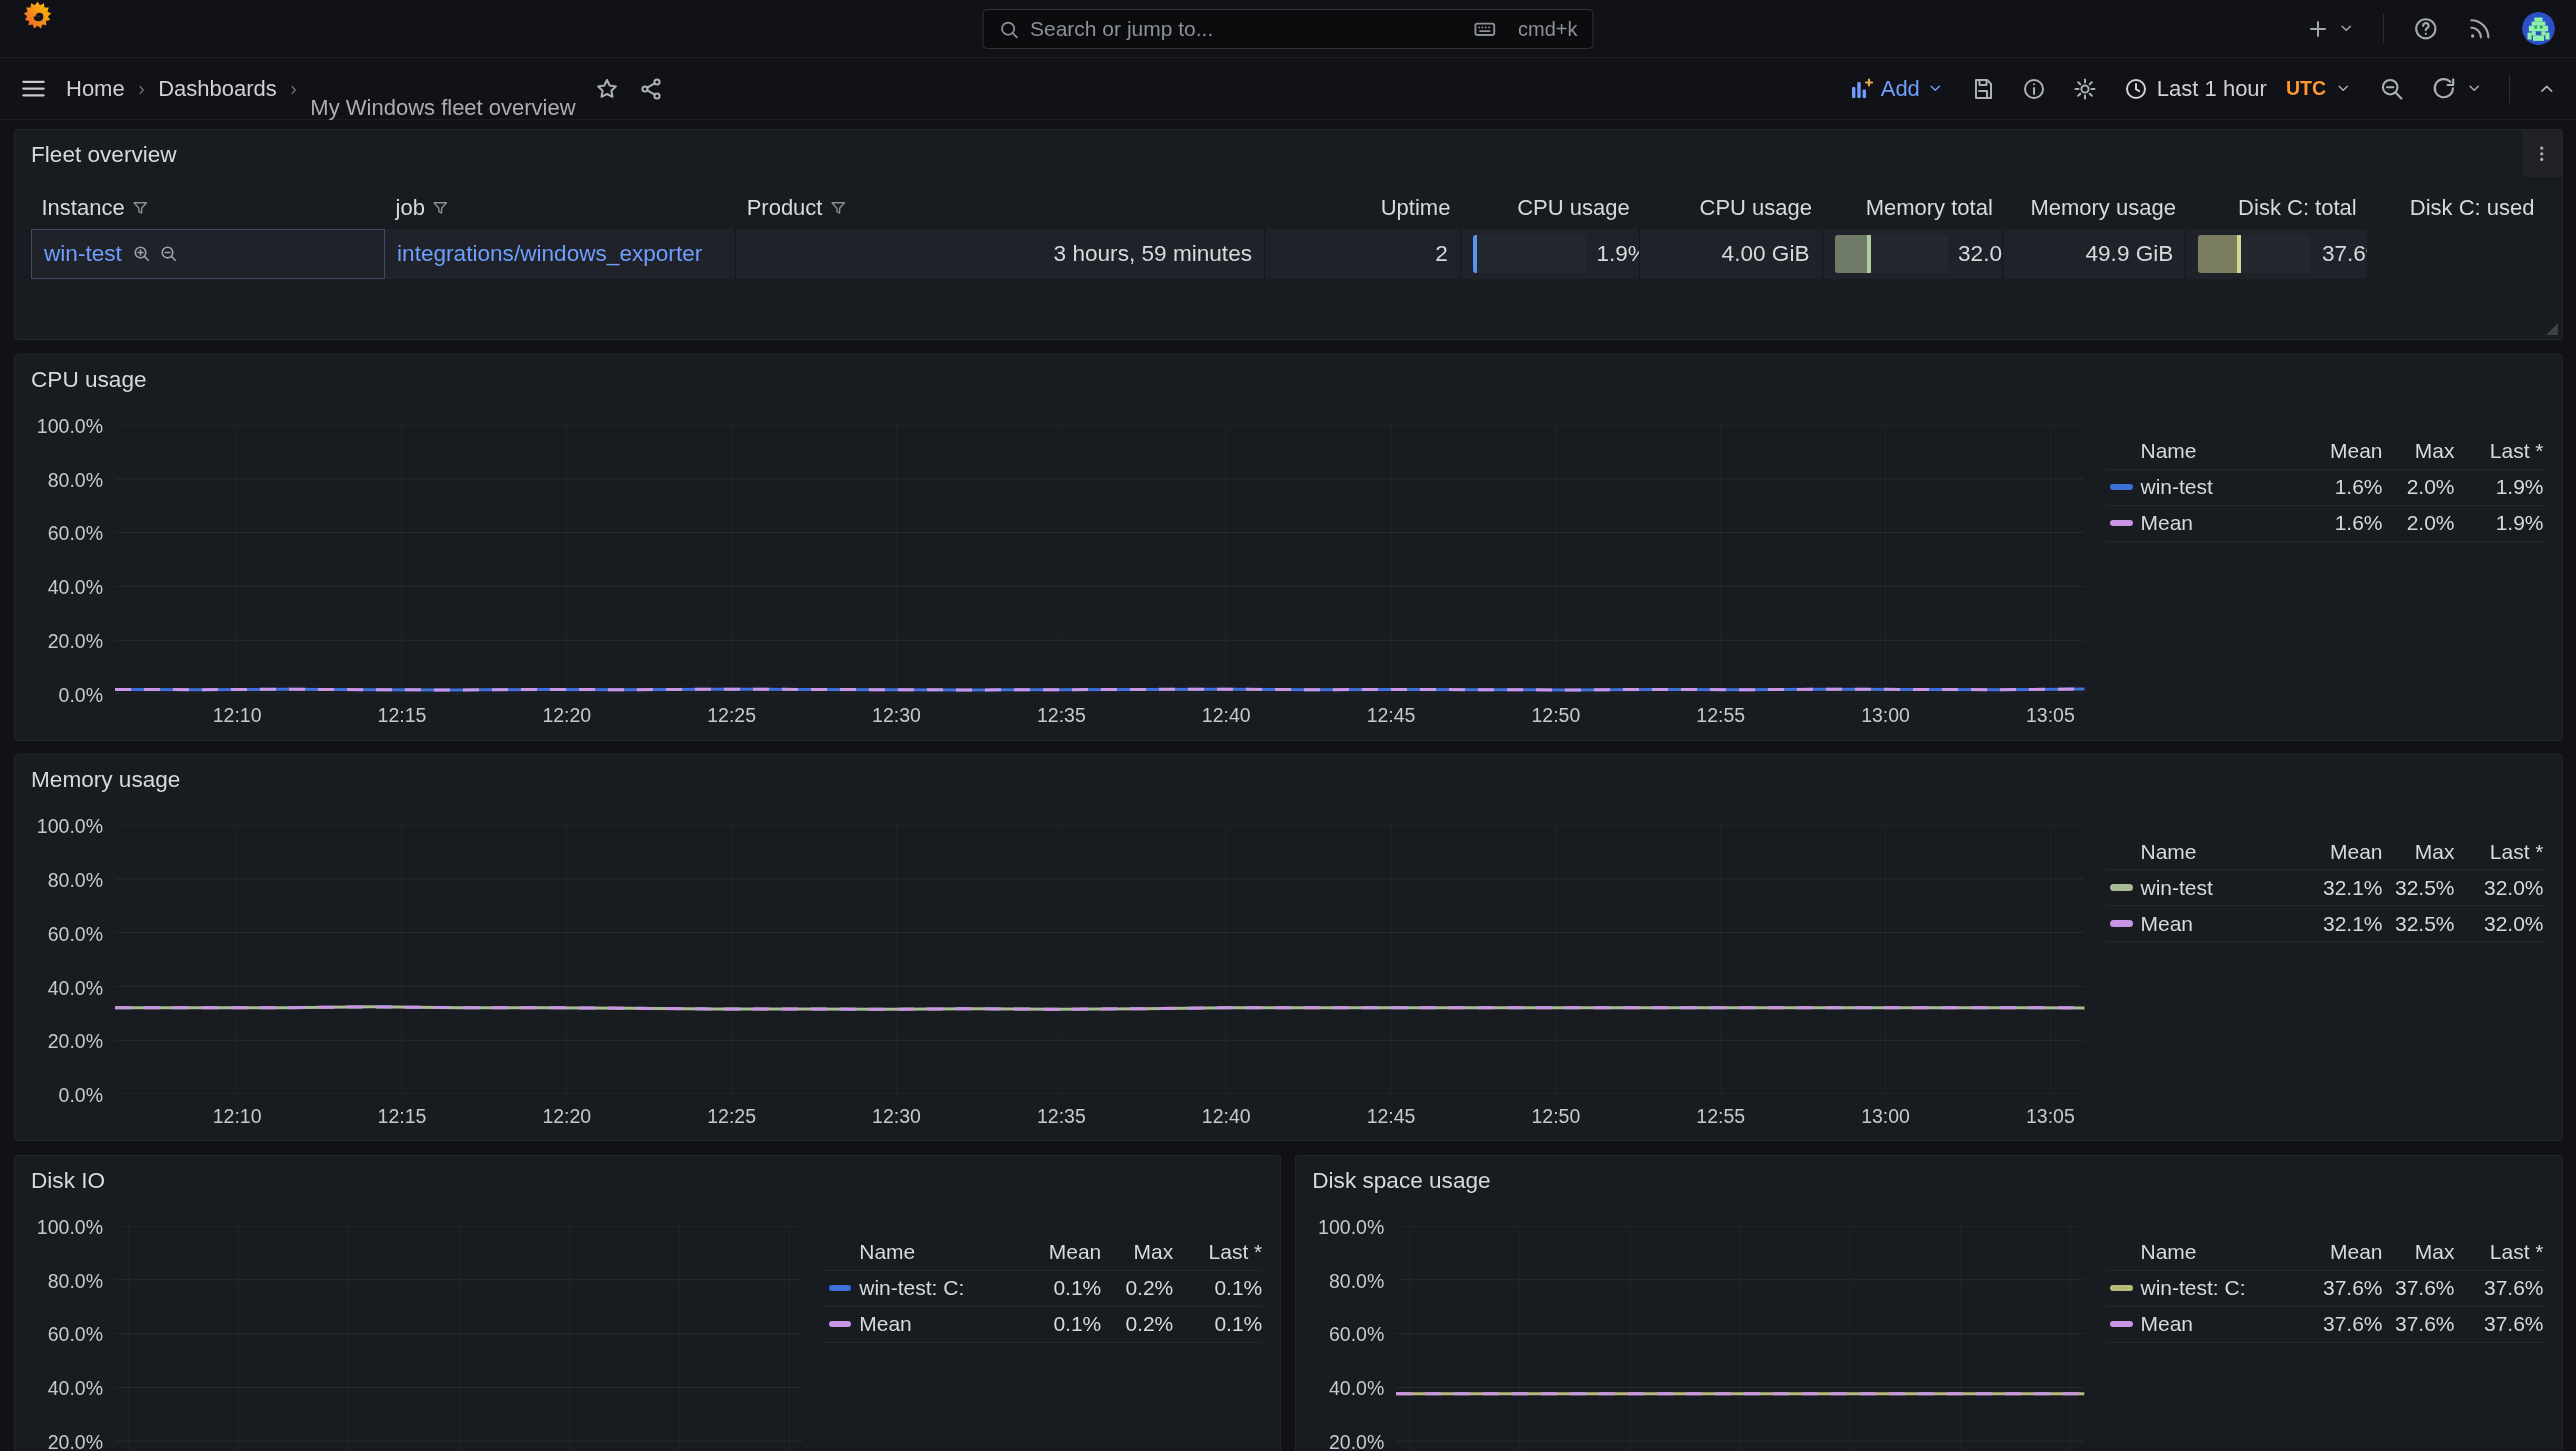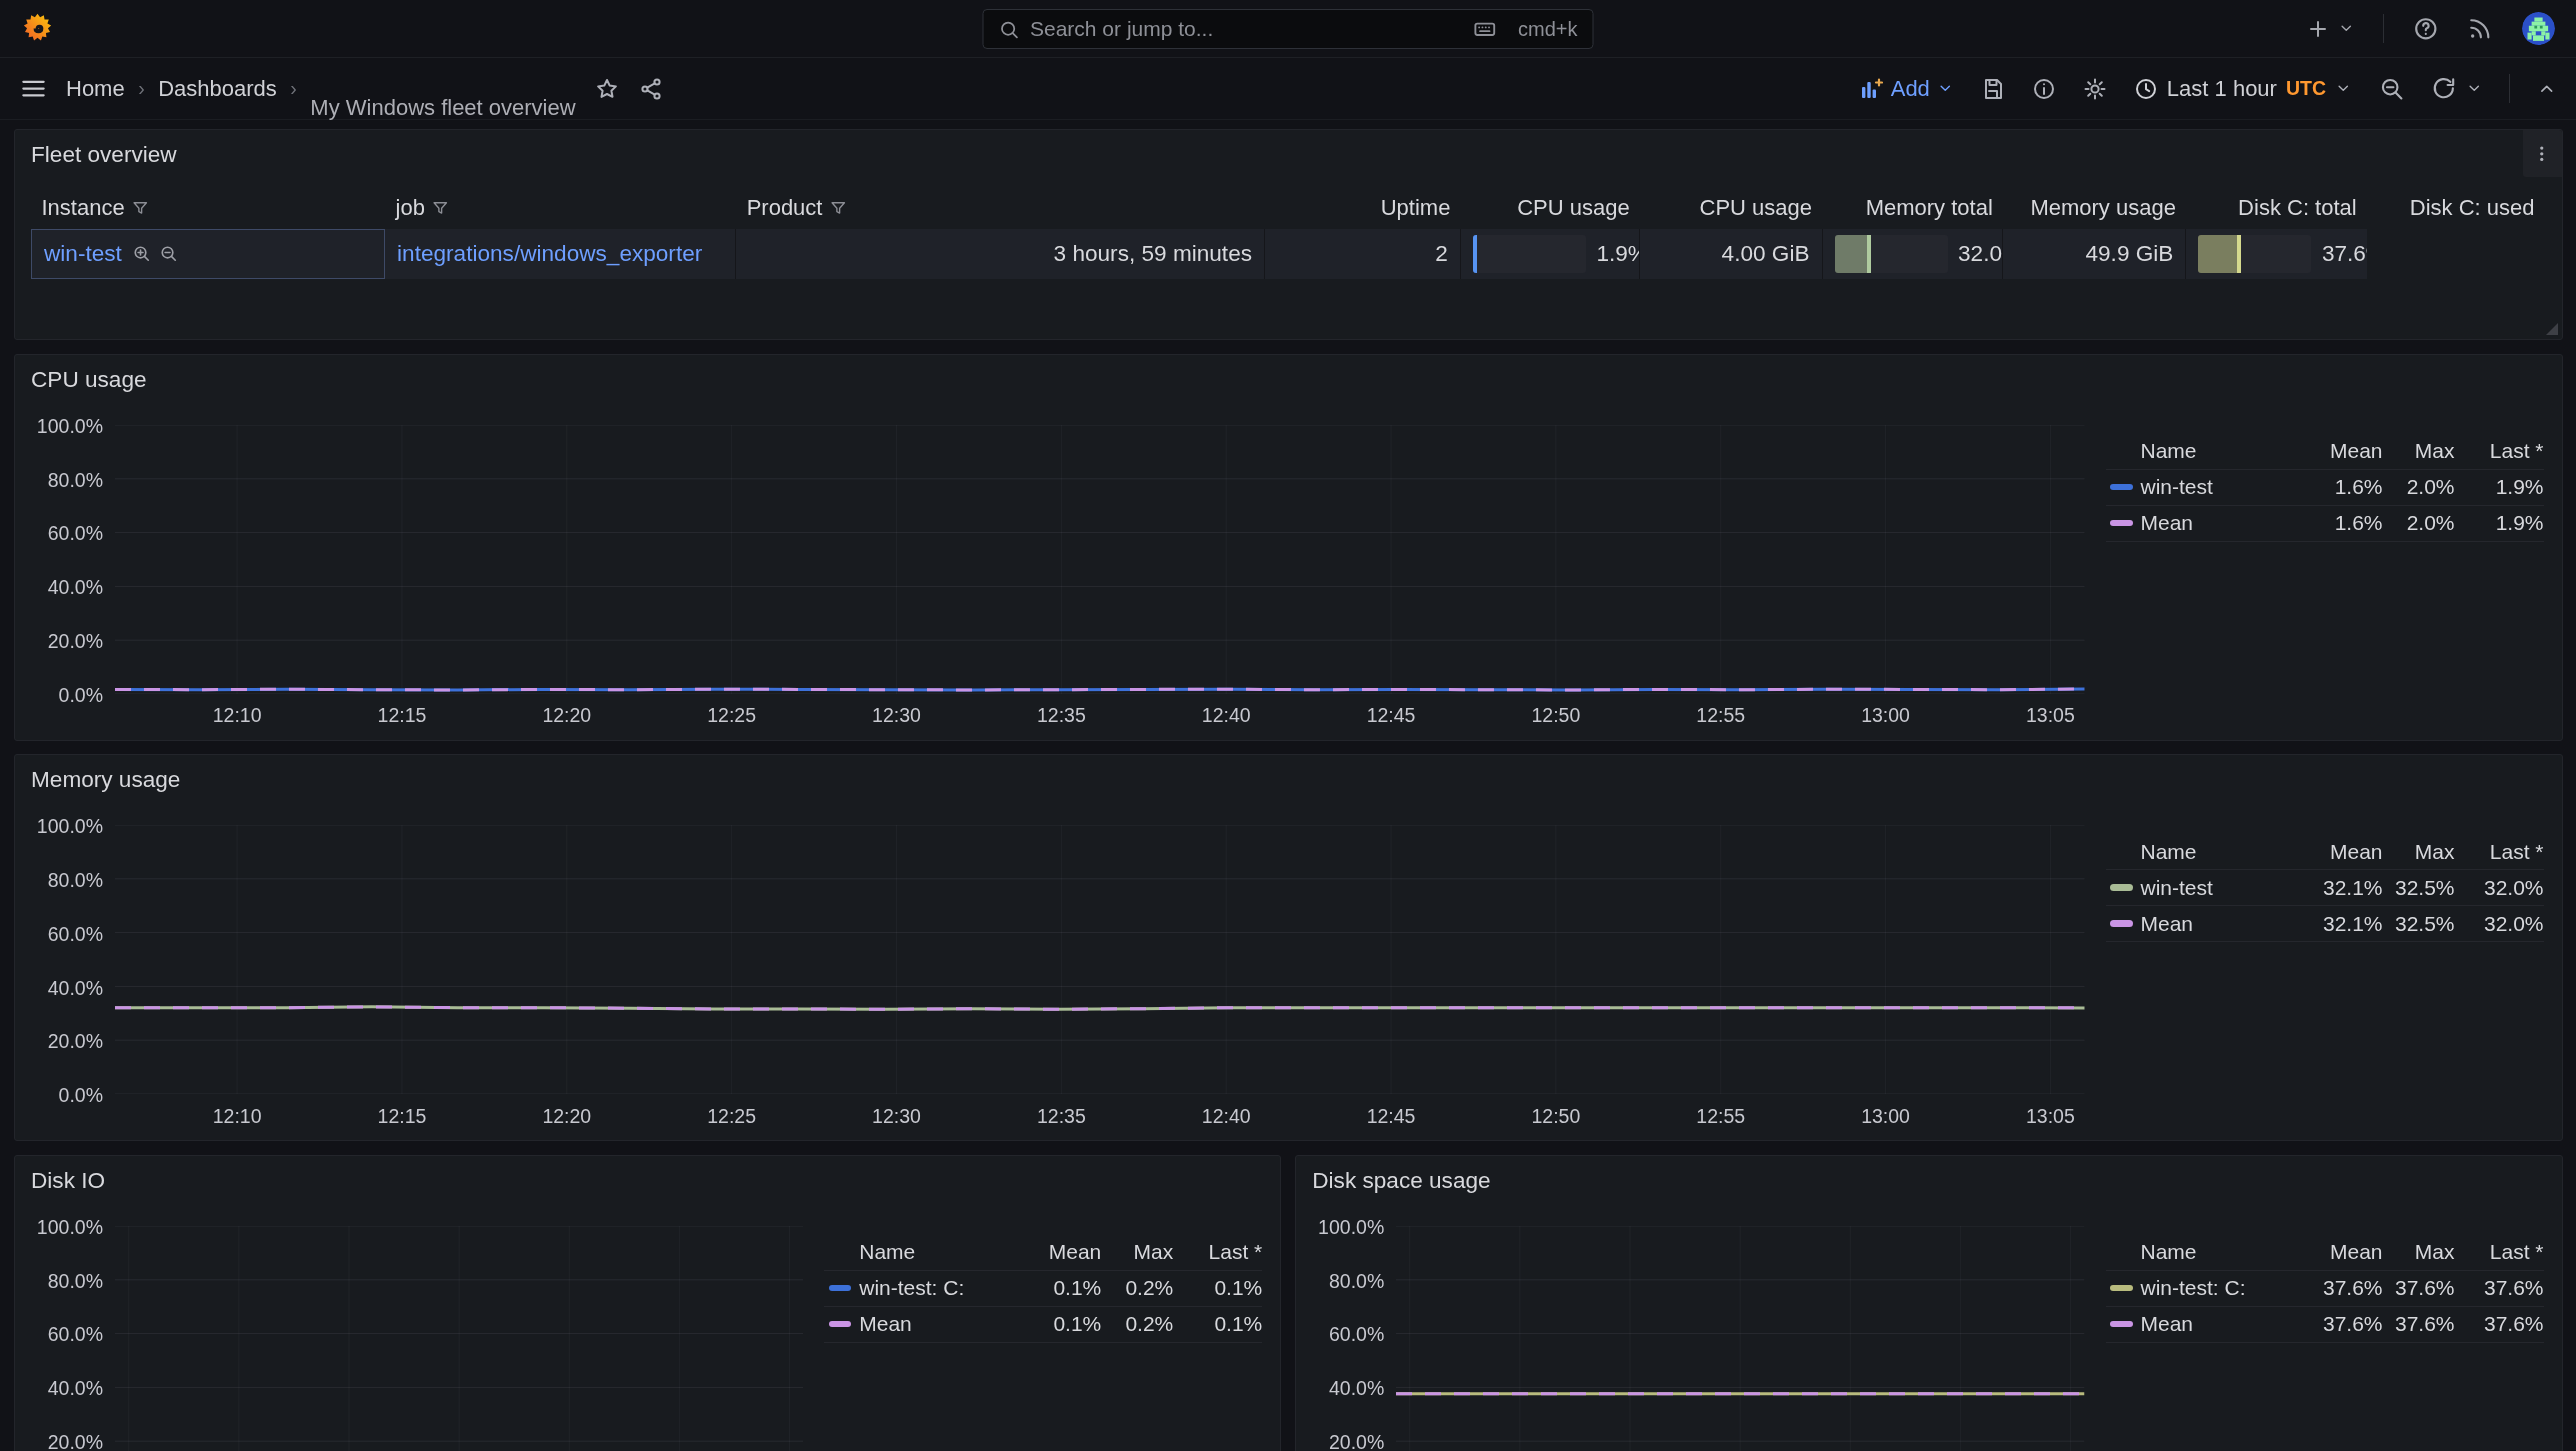--- a/index.html
+++ b/index.html
@@ -2,21 +2,21 @@
 <html style="font-size:12px"><head>
 <meta charset="utf-8">
 <style>
   * { margin:0; padding:0; box-sizing:border-box; }
   html,body { width:2576px; height:1451px; overflow:hidden; background:#111217;
     font-family:"Liberation Sans", sans-serif; color:#D8D9DD; }
   svg { display:block; }
   .icon { stroke:currentColor; fill:none; stroke-width:2; stroke-linecap:round; stroke-linejoin:round; }
 
   
-  .topnav { height:58px; display:flex; align-items:center; padding:0 21px; position:relative;
+  .topnav { height:58px; display:flex; padding:0 21px; position:relative;
     background:#111217; border-bottom:0.8px solid #1E2025; }
   .logo { width:33px; height:33px; }
   .searchbox { position:absolute; left:50%; transform:translateX(-50%); top:9px;
     width:611px; height:40px; background:#0B0C0E; border:0.8px solid #2E3138; border-radius:4.5px;
     display:flex; align-items:center; padding:0 15px; color:#8E9097; font-size:21px; gap:10.5px; }
   .searchbox .ph { flex:1; }
   .kbd-hint { display:flex; align-items:center; gap:22px; color:#8E9097; font-size:20px; }
   .nav-right { margin-left:auto; display:flex; align-items:center; gap:29px; color:#A5A7AE; }
   .vdiv { width:0.8px; height:29px; background:#2C2E34; }
   .avatar { width:33px; height:33px; border-radius:50%; overflow:hidden; }
@@ -24,21 +24,21 @@
   
   .subnav { height:62px; display:flex; align-items:center; padding:0 19.5px; gap:19.5px;
     background:#111217; border-bottom:0.8px solid #1B1D22; }
   .crumbs { display:flex; align-items:center; gap:13.5px; font-size:22px; }
   .crumb { color:#D0D1D6; }
   .crumb.current { color:#ADAEB5;margin-top:39px; }
   .crumb-sep { color:#6F7178; font-size:19.5px; }
   .sub-right { margin-left:auto; display:flex; align-items:center; gap:27px; color:#AEB0B8; }
   .addbtn { display:flex; align-items:center; gap:7.5px; color:#6E9FFF; font-size:22px; font-weight:500; }
   .timebtn { display:flex; align-items:center; gap:9px; font-size:22px; color:#D0D1D6; }
-  .tz { color:#FF9830; font-weight:700; font-size:19.5px; }
+  .tz { color:#FF9830; font-weight:700; font-size:19.5px;margin-left:10px; }
 
   
   .content { padding:9px 13.5px; display:flex; flex-direction:column; gap:13.5px; }
   .panel { background:#181B1F; border:0.8px solid #23252B; border-radius:3px; position:relative; }
   .panel-title { font-size:22.6px; font-weight:500; color:#D8D9DD; padding:12px 16.5px 0 16.5px; }
   .kebab { position:absolute; top:0; right:0; width:39px; height:47px; background:#202227;
     border-radius:0 3px 0 3px; display:flex; align-items:center; justify-content:center; color:#AEB0B8; }
   .resize-corner { position:absolute; right:3.8px; bottom:3.8px; width:0; height:0;
     border-left:12px solid transparent; border-bottom:12px solid #3E4046; }
 

